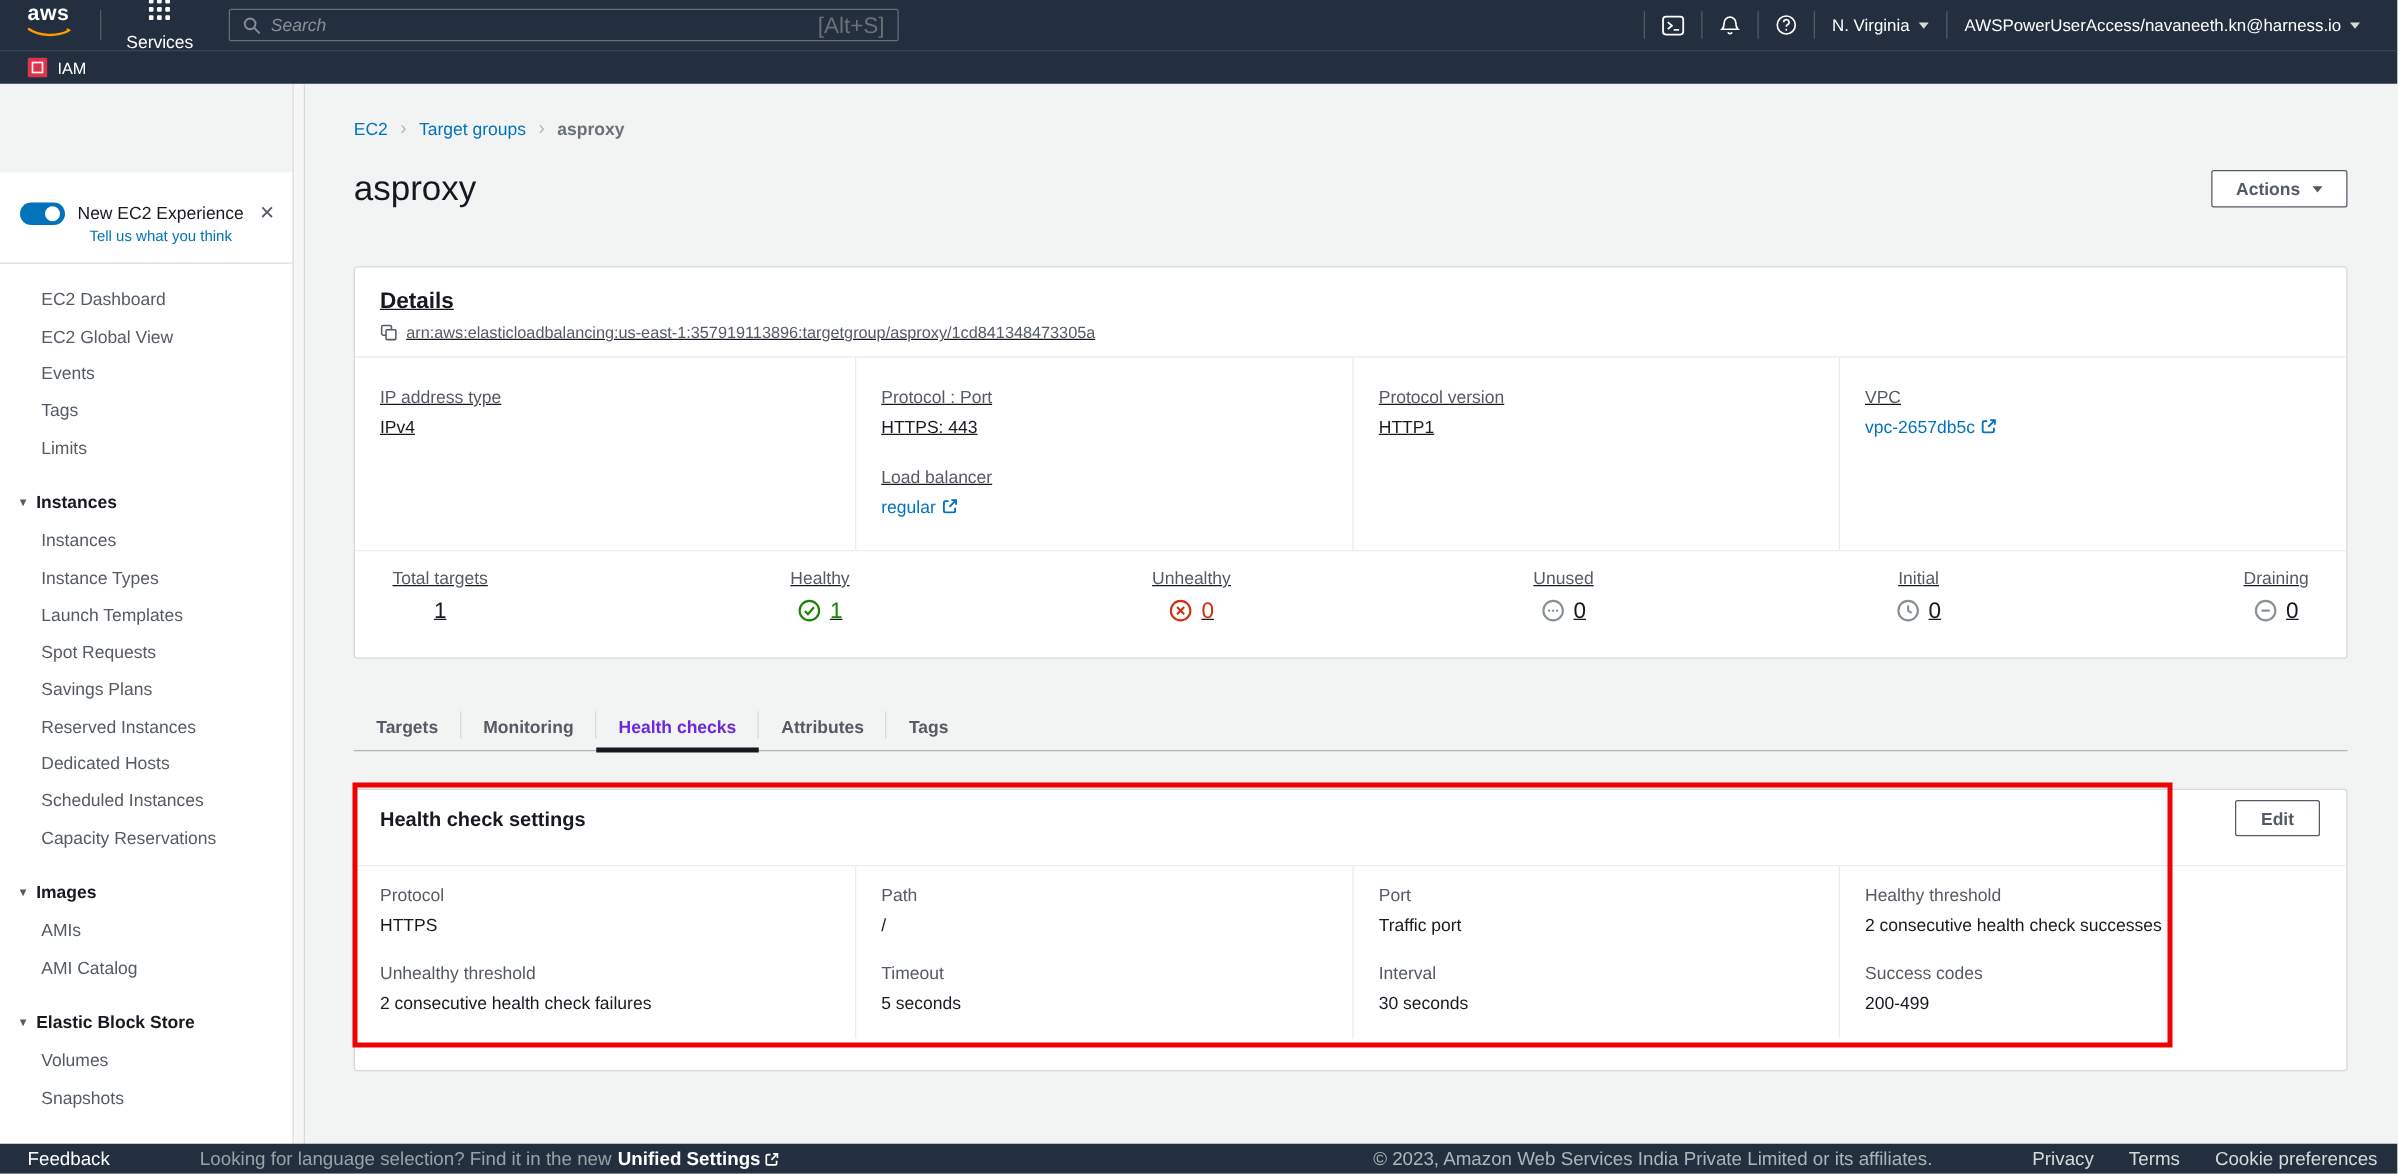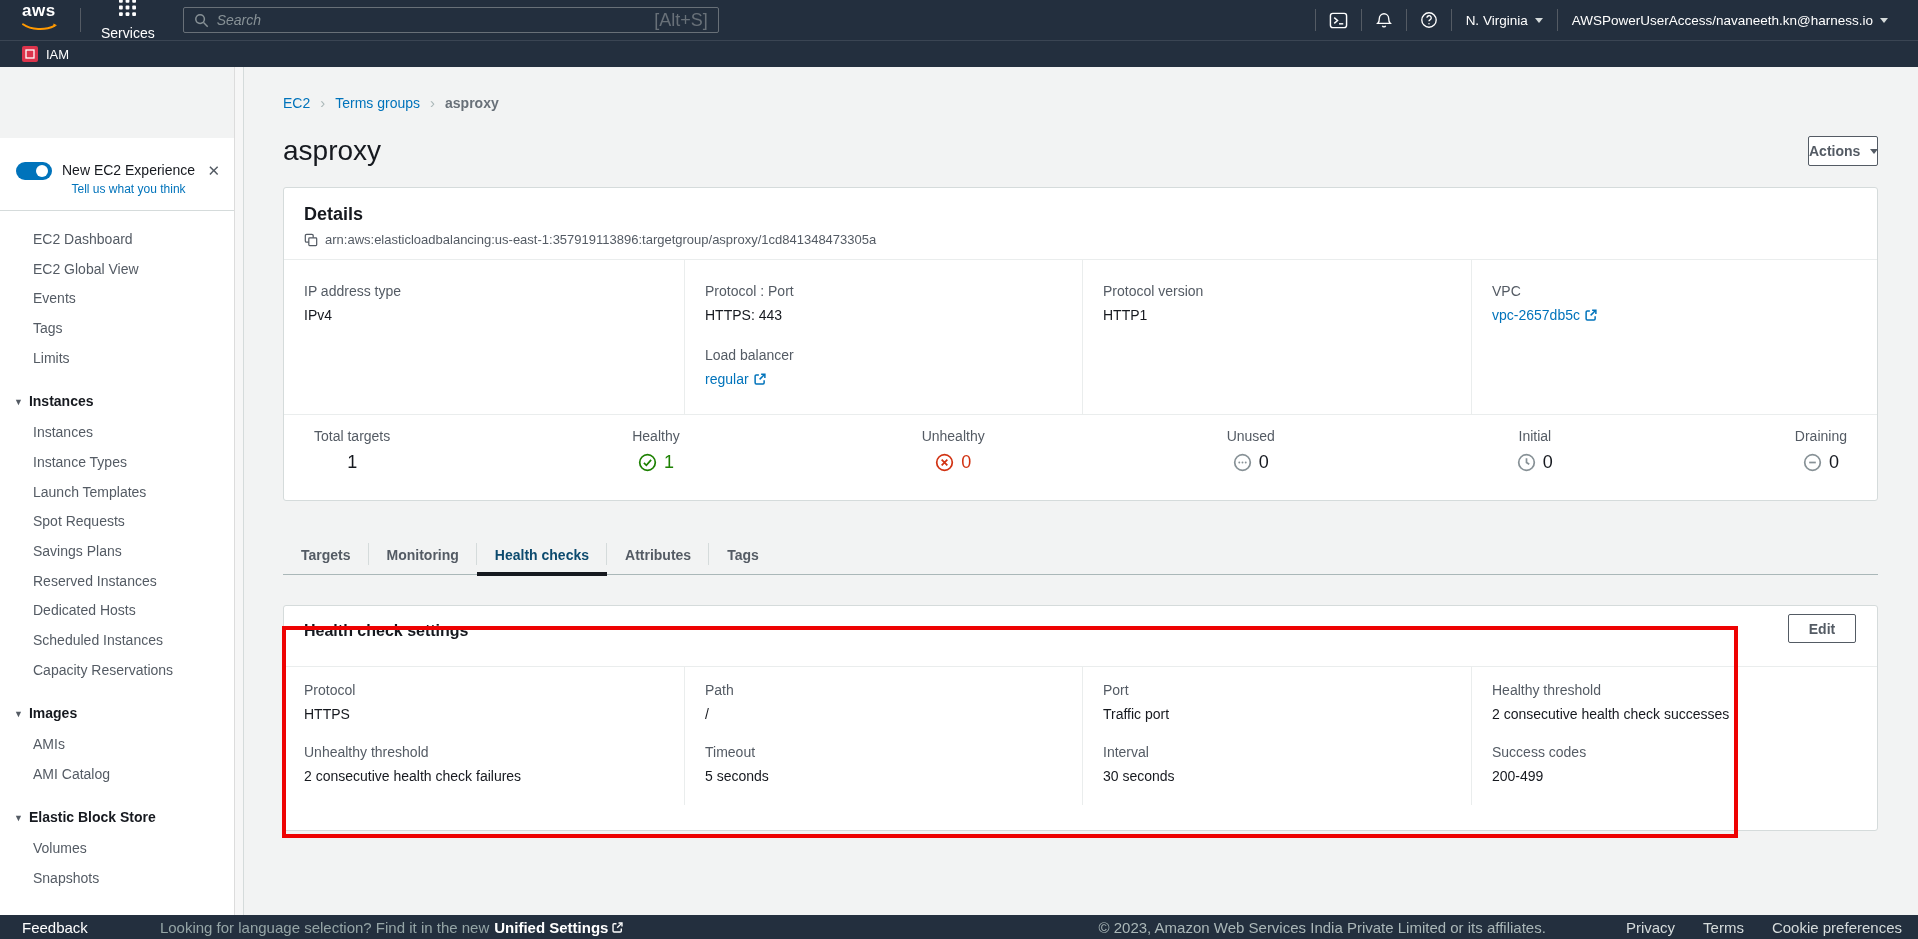--- a/index.html
+++ b/index.html
@@ -63,25 +63,25 @@
   .breadcrumb a { color:#0073bb; text-decoration:none; cursor:pointer; }
   .crumb-sep { color:#aab7b8; font-size:15px; }
   .crumb-current { color:#687078; font-weight:bold; }
   .title-row { margin-top:20px; height:40px; display:flex; align-items:center; justify-content:space-between; }
   .page-title { font-size:28px; font-weight:500; color:#16191f; }
   .btn {
     background:#fff; border:1px solid #545b64; border-radius:2px; color:#545b64;
     font-weight:bold; font-size:14px; font-family:"Liberation Sans", sans-serif; cursor:pointer;
     display:inline-flex; align-items:center; justify-content:center; gap:10px;
   }
-  .actions-btn { width:70px; height:30px;justify-content:space-between; }
+  .actions-btn { width:109px; height:30px; }
   .actions-btn .caret-down { border-top-color:#545b64; }
   
   .card { background:#fff; border:1px solid #d5dbdb; border-radius:3px; }
-  .details-card { margin-top:16px; }
+  .details-card { margin-top:42px;text-decoration:underline; }
   .card-head { height:71px; padding:16px 20px 0 20px; }
   .card-title { font-size:18px; font-weight:bold; color:#16191f; }
   .arn-row { margin-top:7px; display:flex; align-items:center; gap:7px; font-size:13px; color:#545b64; }
   .fields-grid { border-top:1px solid #eaeded; display:grid; grid-template-columns:400px 398px 389px 1fr; height:155px; }
   .fcol { padding:22px 10px 0 20px; }
   .fcol.bl { border-left:1px solid #eaeded; }
   .fg { margin-bottom:22px; }
   .flabel { font-size:14px; color:#545b64; line-height:18px; }
   .fval { font-size:14px; color:#16191f; line-height:18px; margin-top:6px; }
   .fval a { color:#0073bb; text-decoration:none; display:inline-flex; align-items:center; gap:5px; cursor:pointer; }
@@ -89,21 +89,21 @@
   .stats-row { border-top:1px solid #eaeded; height:86px; display:flex; justify-content:space-between; padding:12px 30px 0 30px; }
   .stat { text-align:center; }
   .slabel { font-size:14px; color:#545b64; line-height:18px; }
   .sval { margin-top:7px; font-size:18px; display:flex; align-items:center; justify-content:center; gap:7px; color:#16191f; }
   .sval.green { color:#1d8102; }
   .sval.red { color:#d13212; }
   
   .tabs { margin-top:37px; display:flex; border-bottom:1px solid #aab7b8; height:37px; }
   .tab { position:relative; padding:9px 18px; font-size:14px; font-weight:bold; color:#545b64; cursor:pointer; white-space:nowrap; }
   .tab:not(:last-child)::after { content:""; position:absolute; right:0; top:5px; bottom:9px; width:1px; background:#d5dbdb; }
-  .tab.active { color:#0c4a6e;text-align:right; }
+  .tab.active { color:#6d28d9;text-align:right; }
   .tab.active::before { content:""; position:absolute; left:0; right:0; bottom:-2px; height:4px; background:#16191f; }
   
   .hc-card { margin-top:30px; height:226px; position:relative; }
   .hc-head { height:60px; padding:16px 20px 0 20px; position:relative; }
   .hc-title { font-size:16px; font-weight:bold; color:#16191f; }
   .edit-btn { position:absolute; top:8px; right:21px; width:68px; height:29px; }
   .hc-grid { height:auto; padding-bottom:14px; border-top:1px solid #eaeded; }
   .hc-grid .fcol { padding-top:14px; }
   .hc-grid .fg { margin-bottom:20px; }
   
@@ -258,21 +258,21 @@
         <li class="nav-item">Volumes</li>
         <li class="nav-item">Snapshots</li>
       </ul>
     </div>
   </div>
 
   <div class="main">
     <div class="breadcrumb">
       <a>EC2</a>
       <span class="crumb-sep">›</span>
-      <a>Terms groups</a>
+      <a>Target groups</a>
       <span class="crumb-sep">›</span>
       <span class="crumb-current">asproxy</span>
     </div>
 
     <div class="title-row">
       <h1 class="page-title">asproxy</h1>
       <button class="btn actions-btn">
         <span>Actions</span>
         <span class="caret-down"></span>
       </button>

